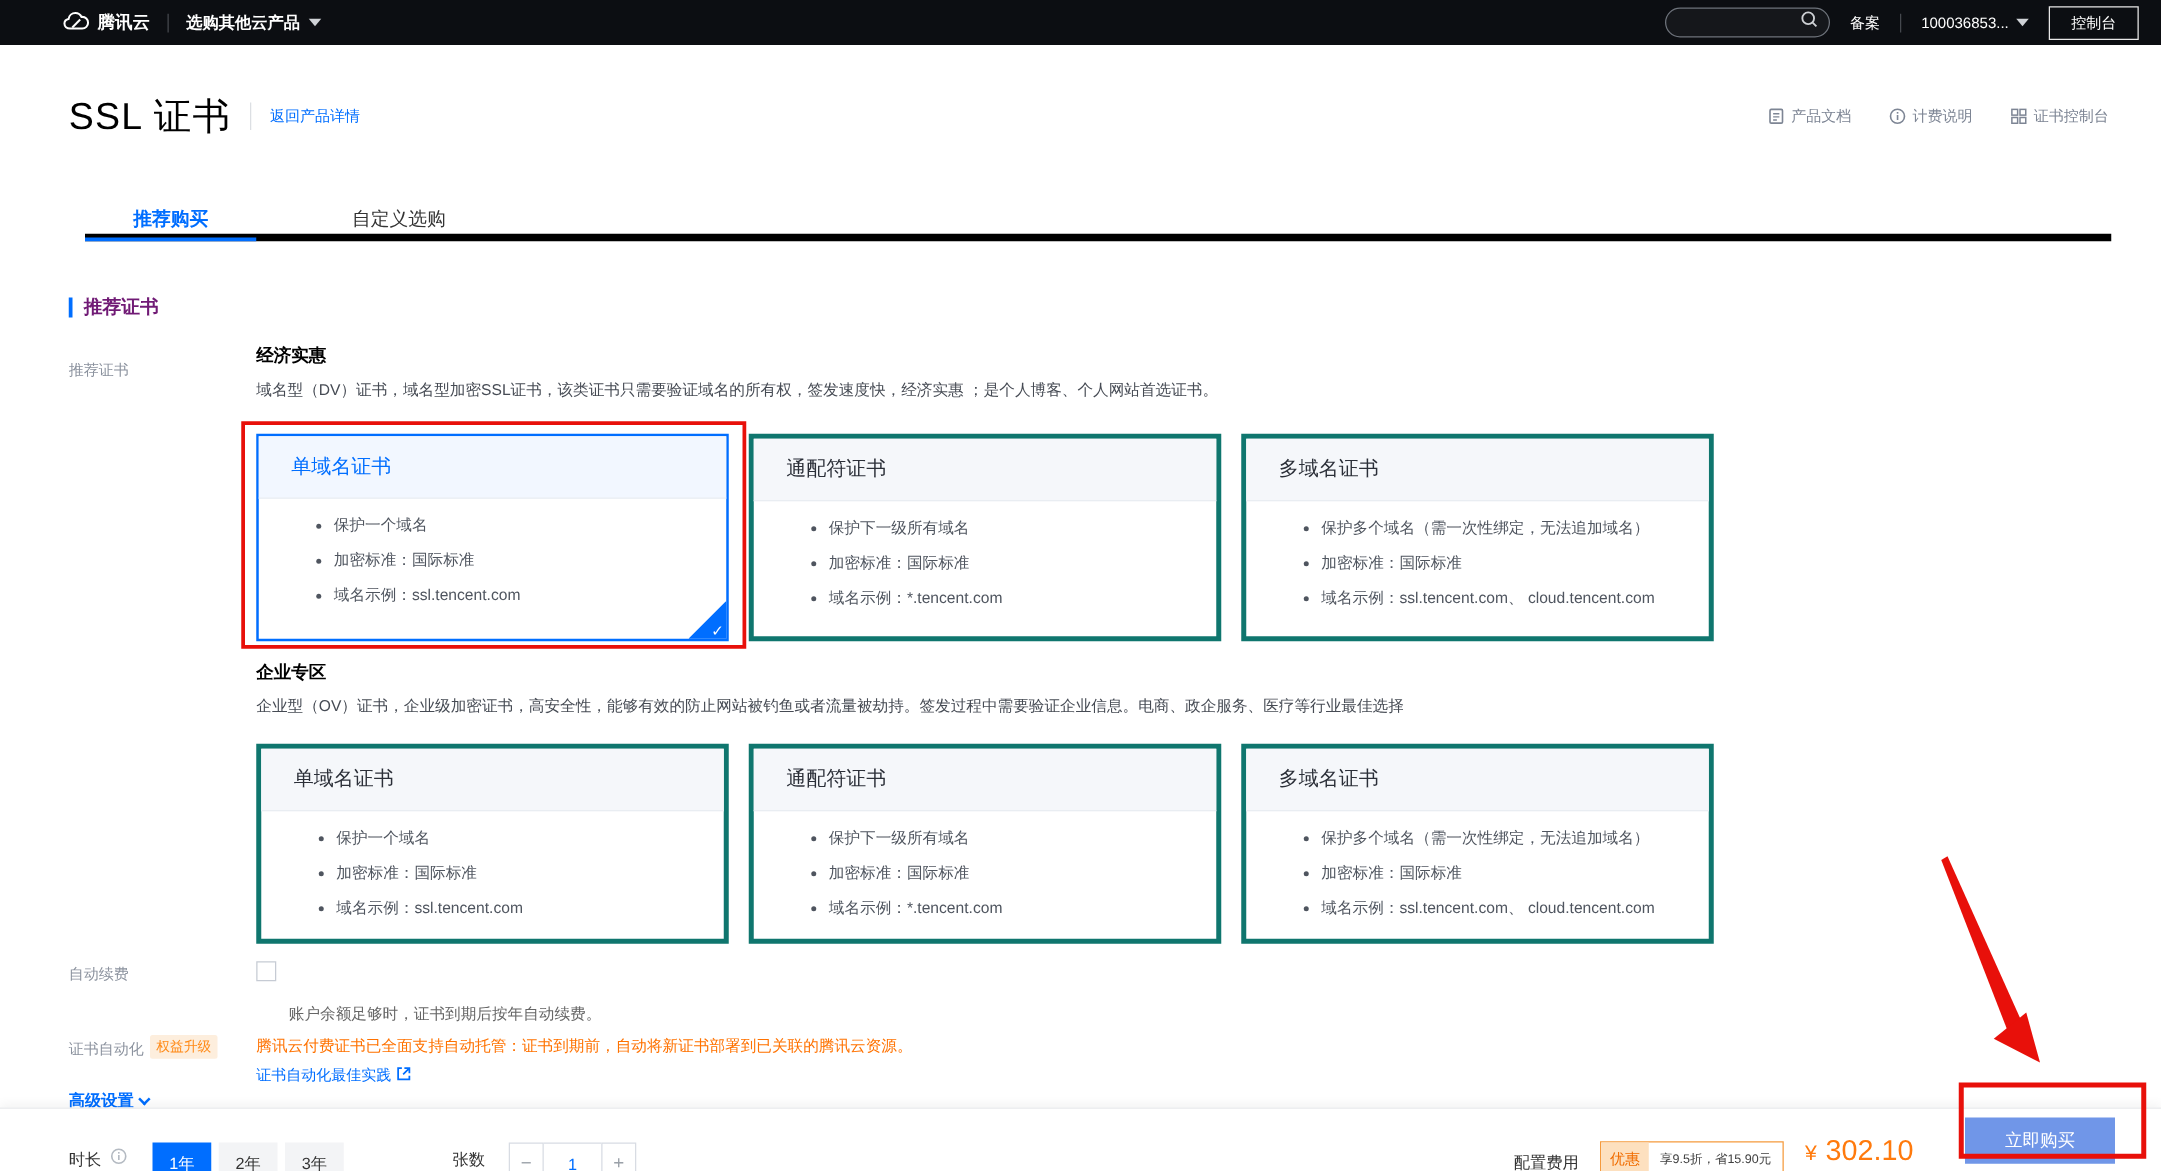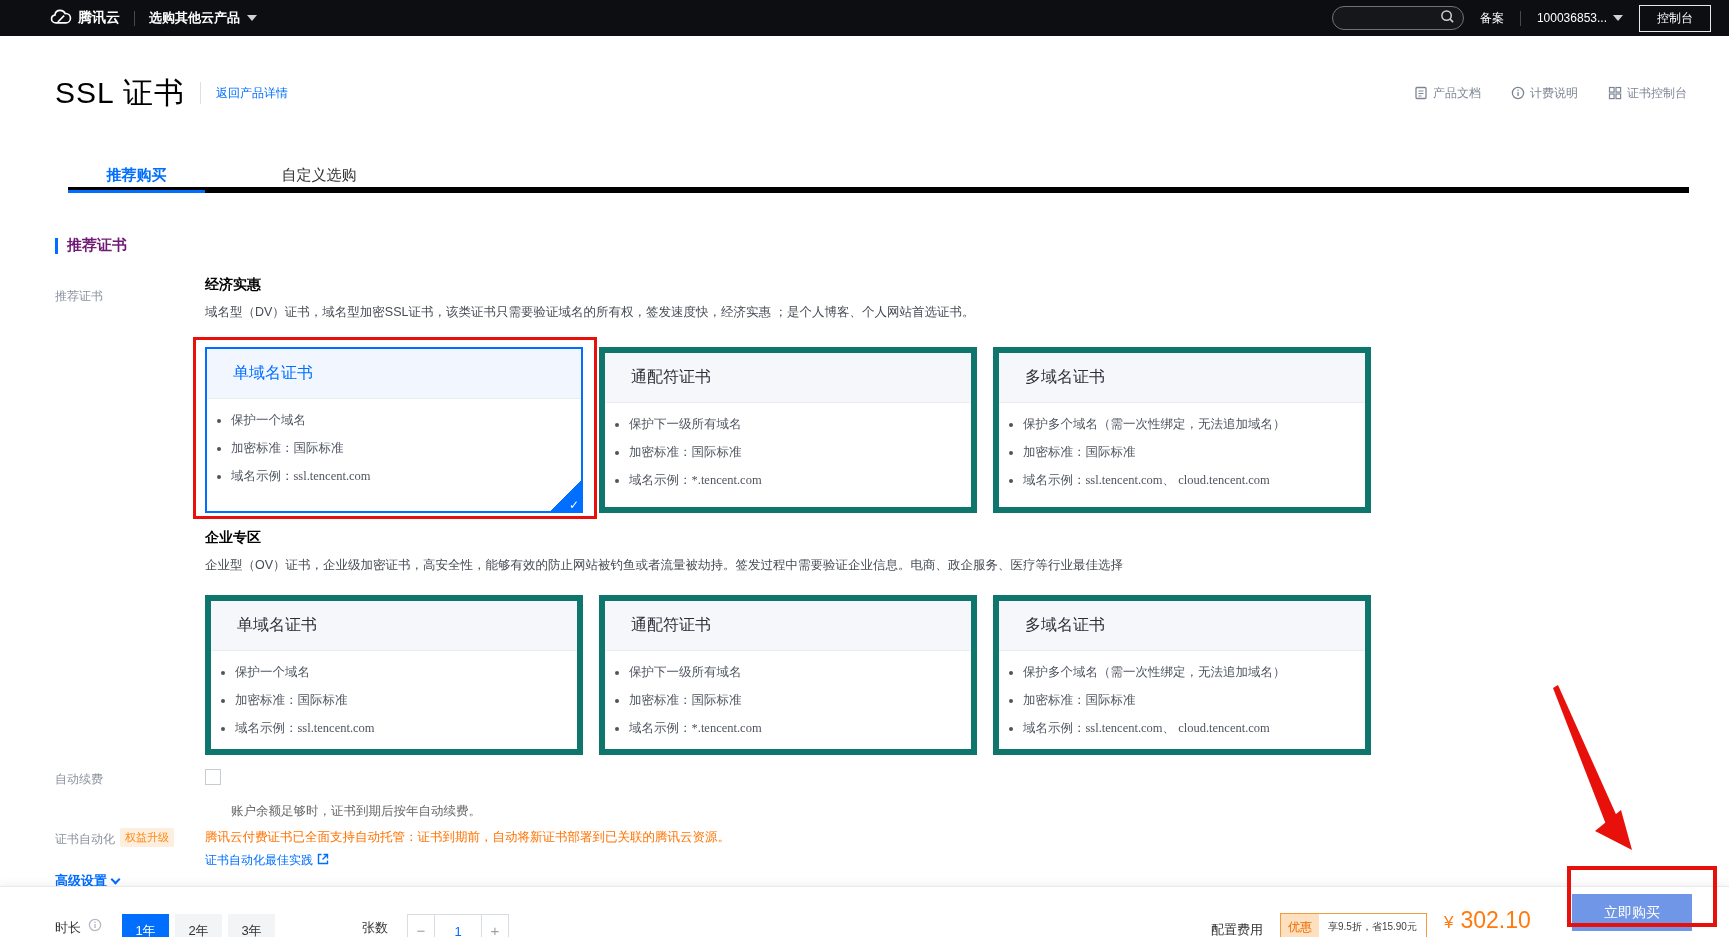--- a/index.html
+++ b/index.html
@@ -40,27 +40,27 @@
   .section-hd { position:absolute; left:55px; top:236px; display:flex; align-items:center; gap:9px; }
   .blue-bar { width:3px; height:16px; background:#006eff; }
   .section-hd-text { font-size:15px; font-weight:bold; color:#701a75; }
 
   .side-label { position:absolute; left:55px; font-size:12px; color:#8b929e; }
 
   .zone-title { position:absolute; left:205px; font-size:14px; font-weight:bold; color:#000; }
   .zone-desc { position:absolute; left:205px; font-size:12.5px; color:#464b54; }
 
   
-  .card { position:absolute; width:378px; border:6px solid #0f766e; background:#fff; }
+  .card { position:absolute; width:378px; border:4px solid #0f766e; background:#fff; }
   .card.row1 { top:347px; height:166px; }
   .card.row2 { top:595px; height:160px; }
   .card.c1 { left:205px; } .card.c2 { left:599px; } .card.c3 { left:993px; }
   .card-hd { height:50px; background:#f5f7fa; display:flex; align-items:center; padding:0 26px;
              font-size:16px; color:#2b2f38; border-bottom:1px solid #e9edf2; }
-  .card ul { margin:13px 0 0; padding-left:24px;font-family:Liberation Serif, serif; }
+  .card ul { margin:13px 0 0; padding-left:60px; }
   .card li { font-size:12.5px; color:#4f555f; margin-bottom:11px; }
   .card.selected { border:2px solid #006eff; }
   .card.selected .card-hd { background:#f2f7ff; color:#006eff; }
   .corner { position:absolute; right:0; bottom:0; width:30px; height:30px;
             background:linear-gradient(to bottom right, transparent 49%, #006eff 50%); }
   .corner .tick { position:absolute; right:2px; bottom:-1px; color:#fff; font-size:12px; font-weight:bold; }
 
   
   .checkbox { position:absolute; left:205px; top:769px; width:16px; height:16px; border:1px solid #c6cbd4; background:#fff; cursor:pointer; }
   .auto-text { position:absolute; left:231px; top:803px; font-size:12.5px; color:#666; }

